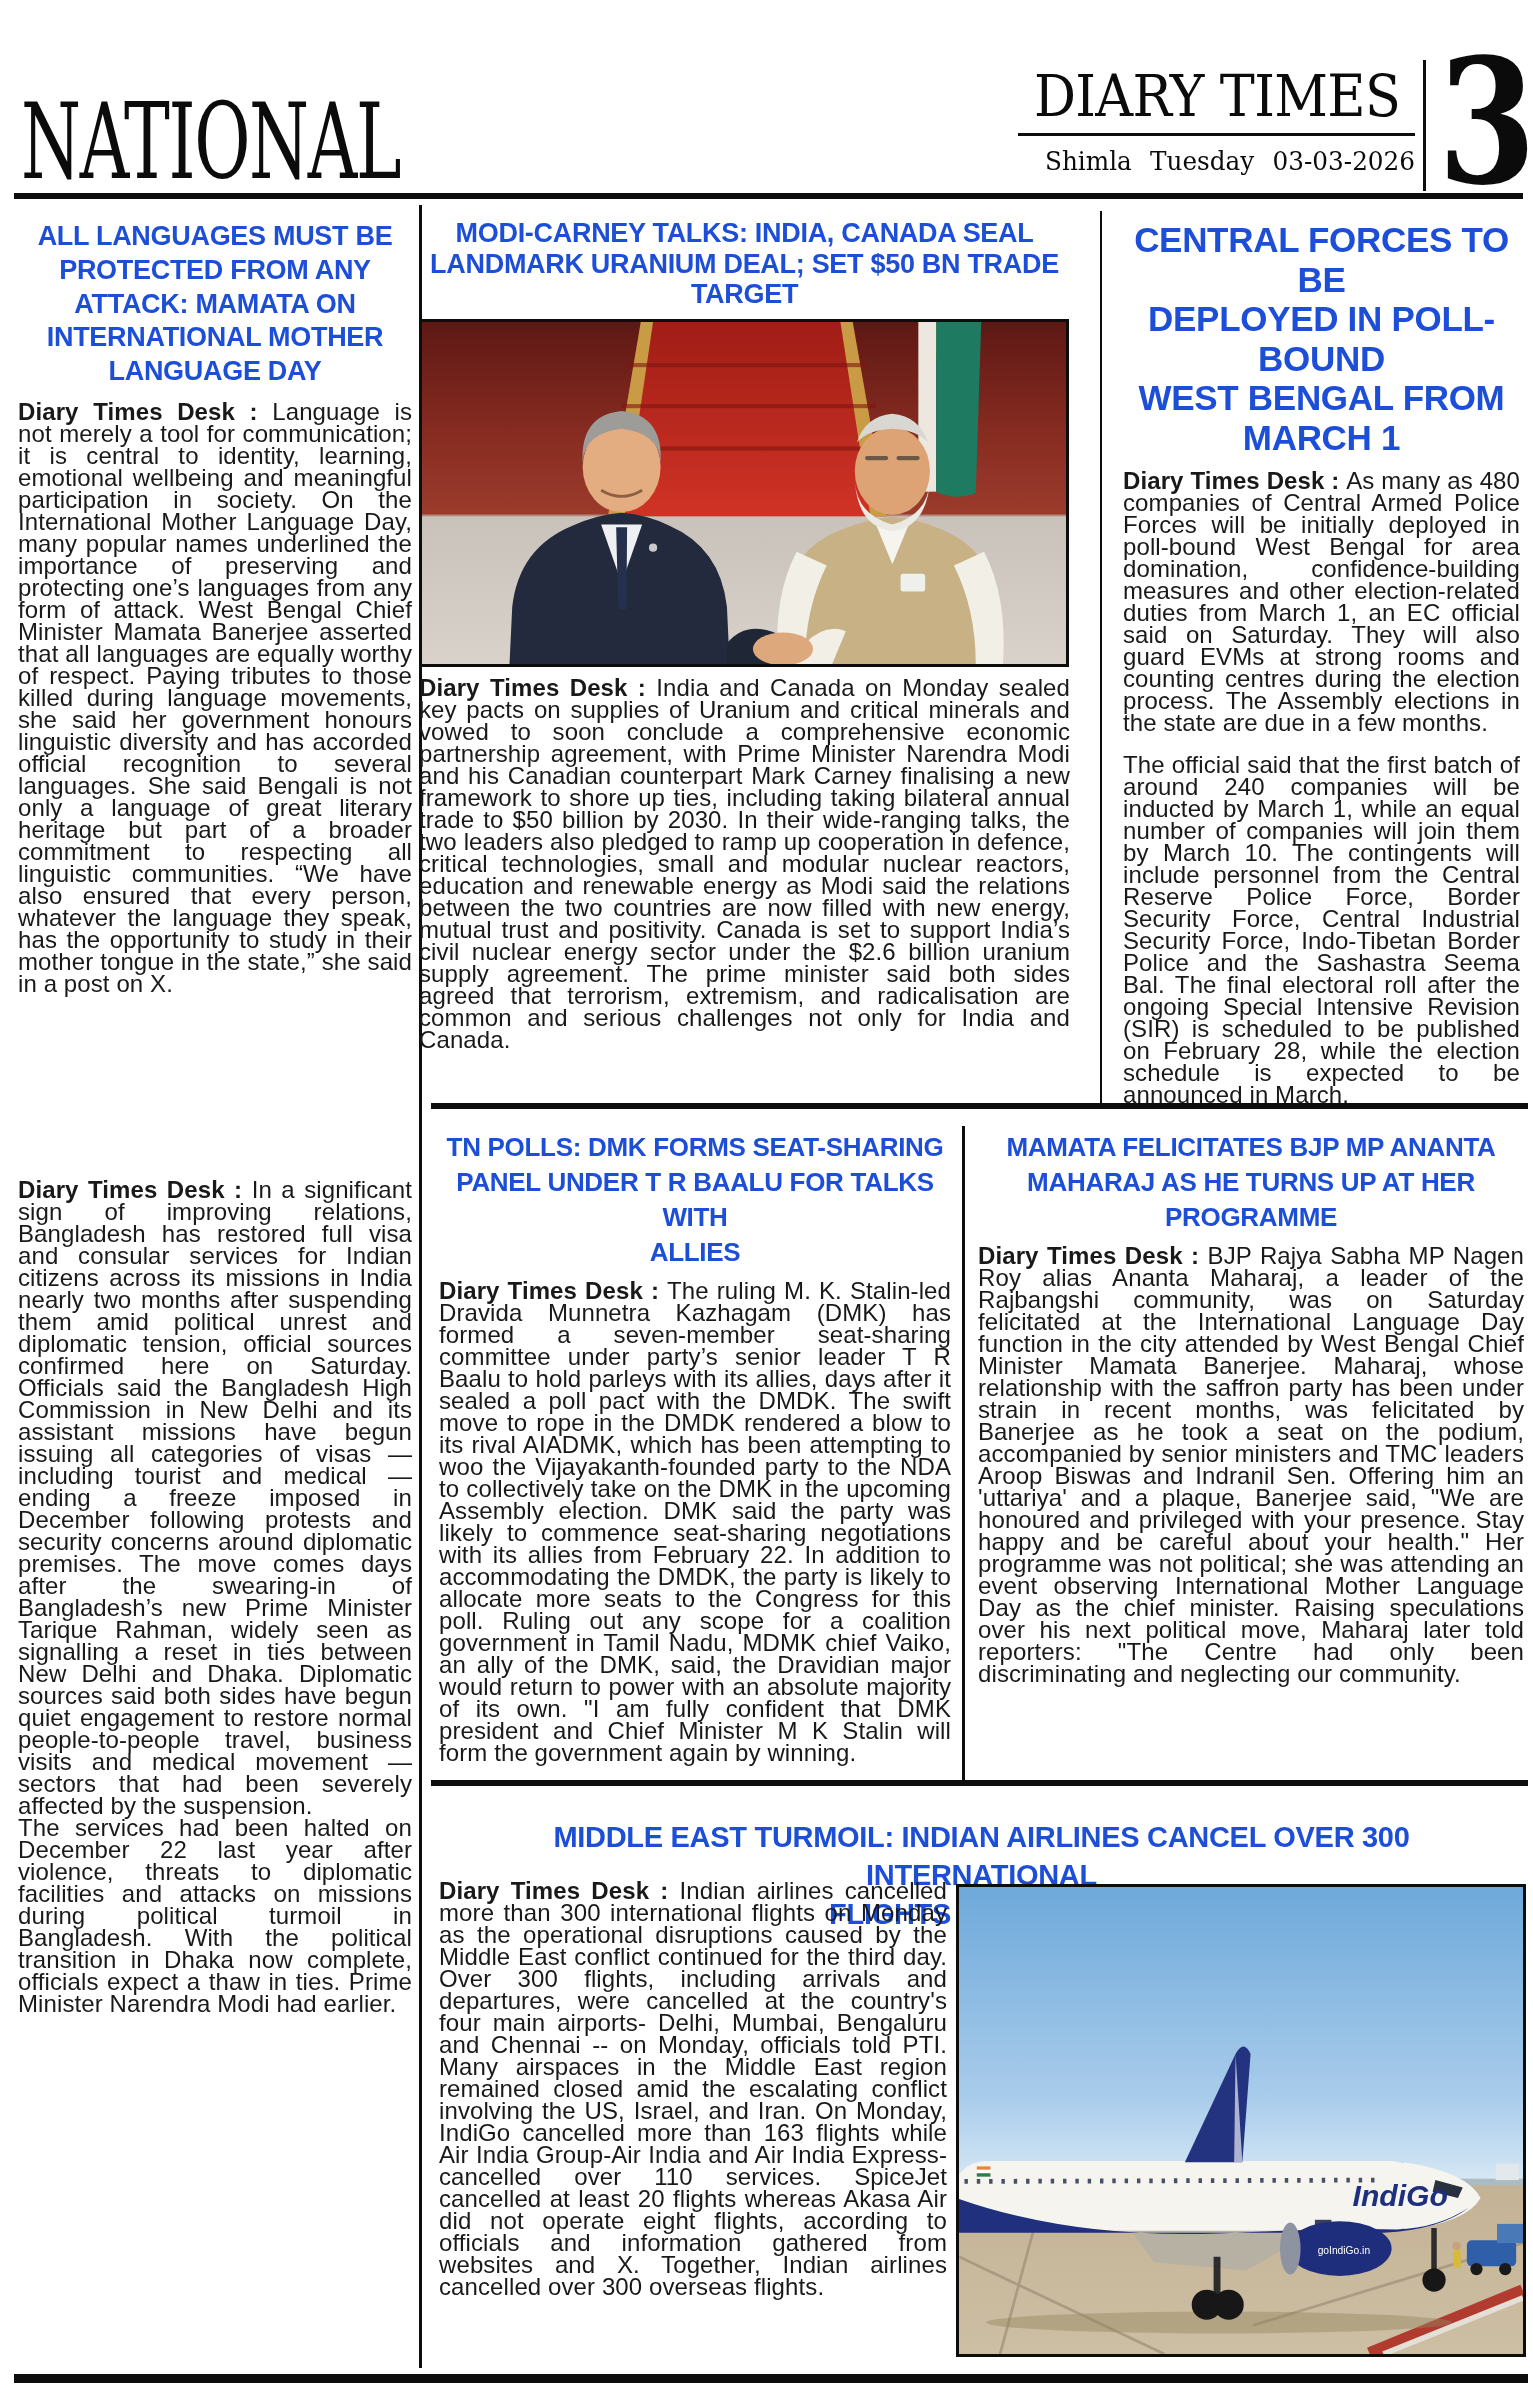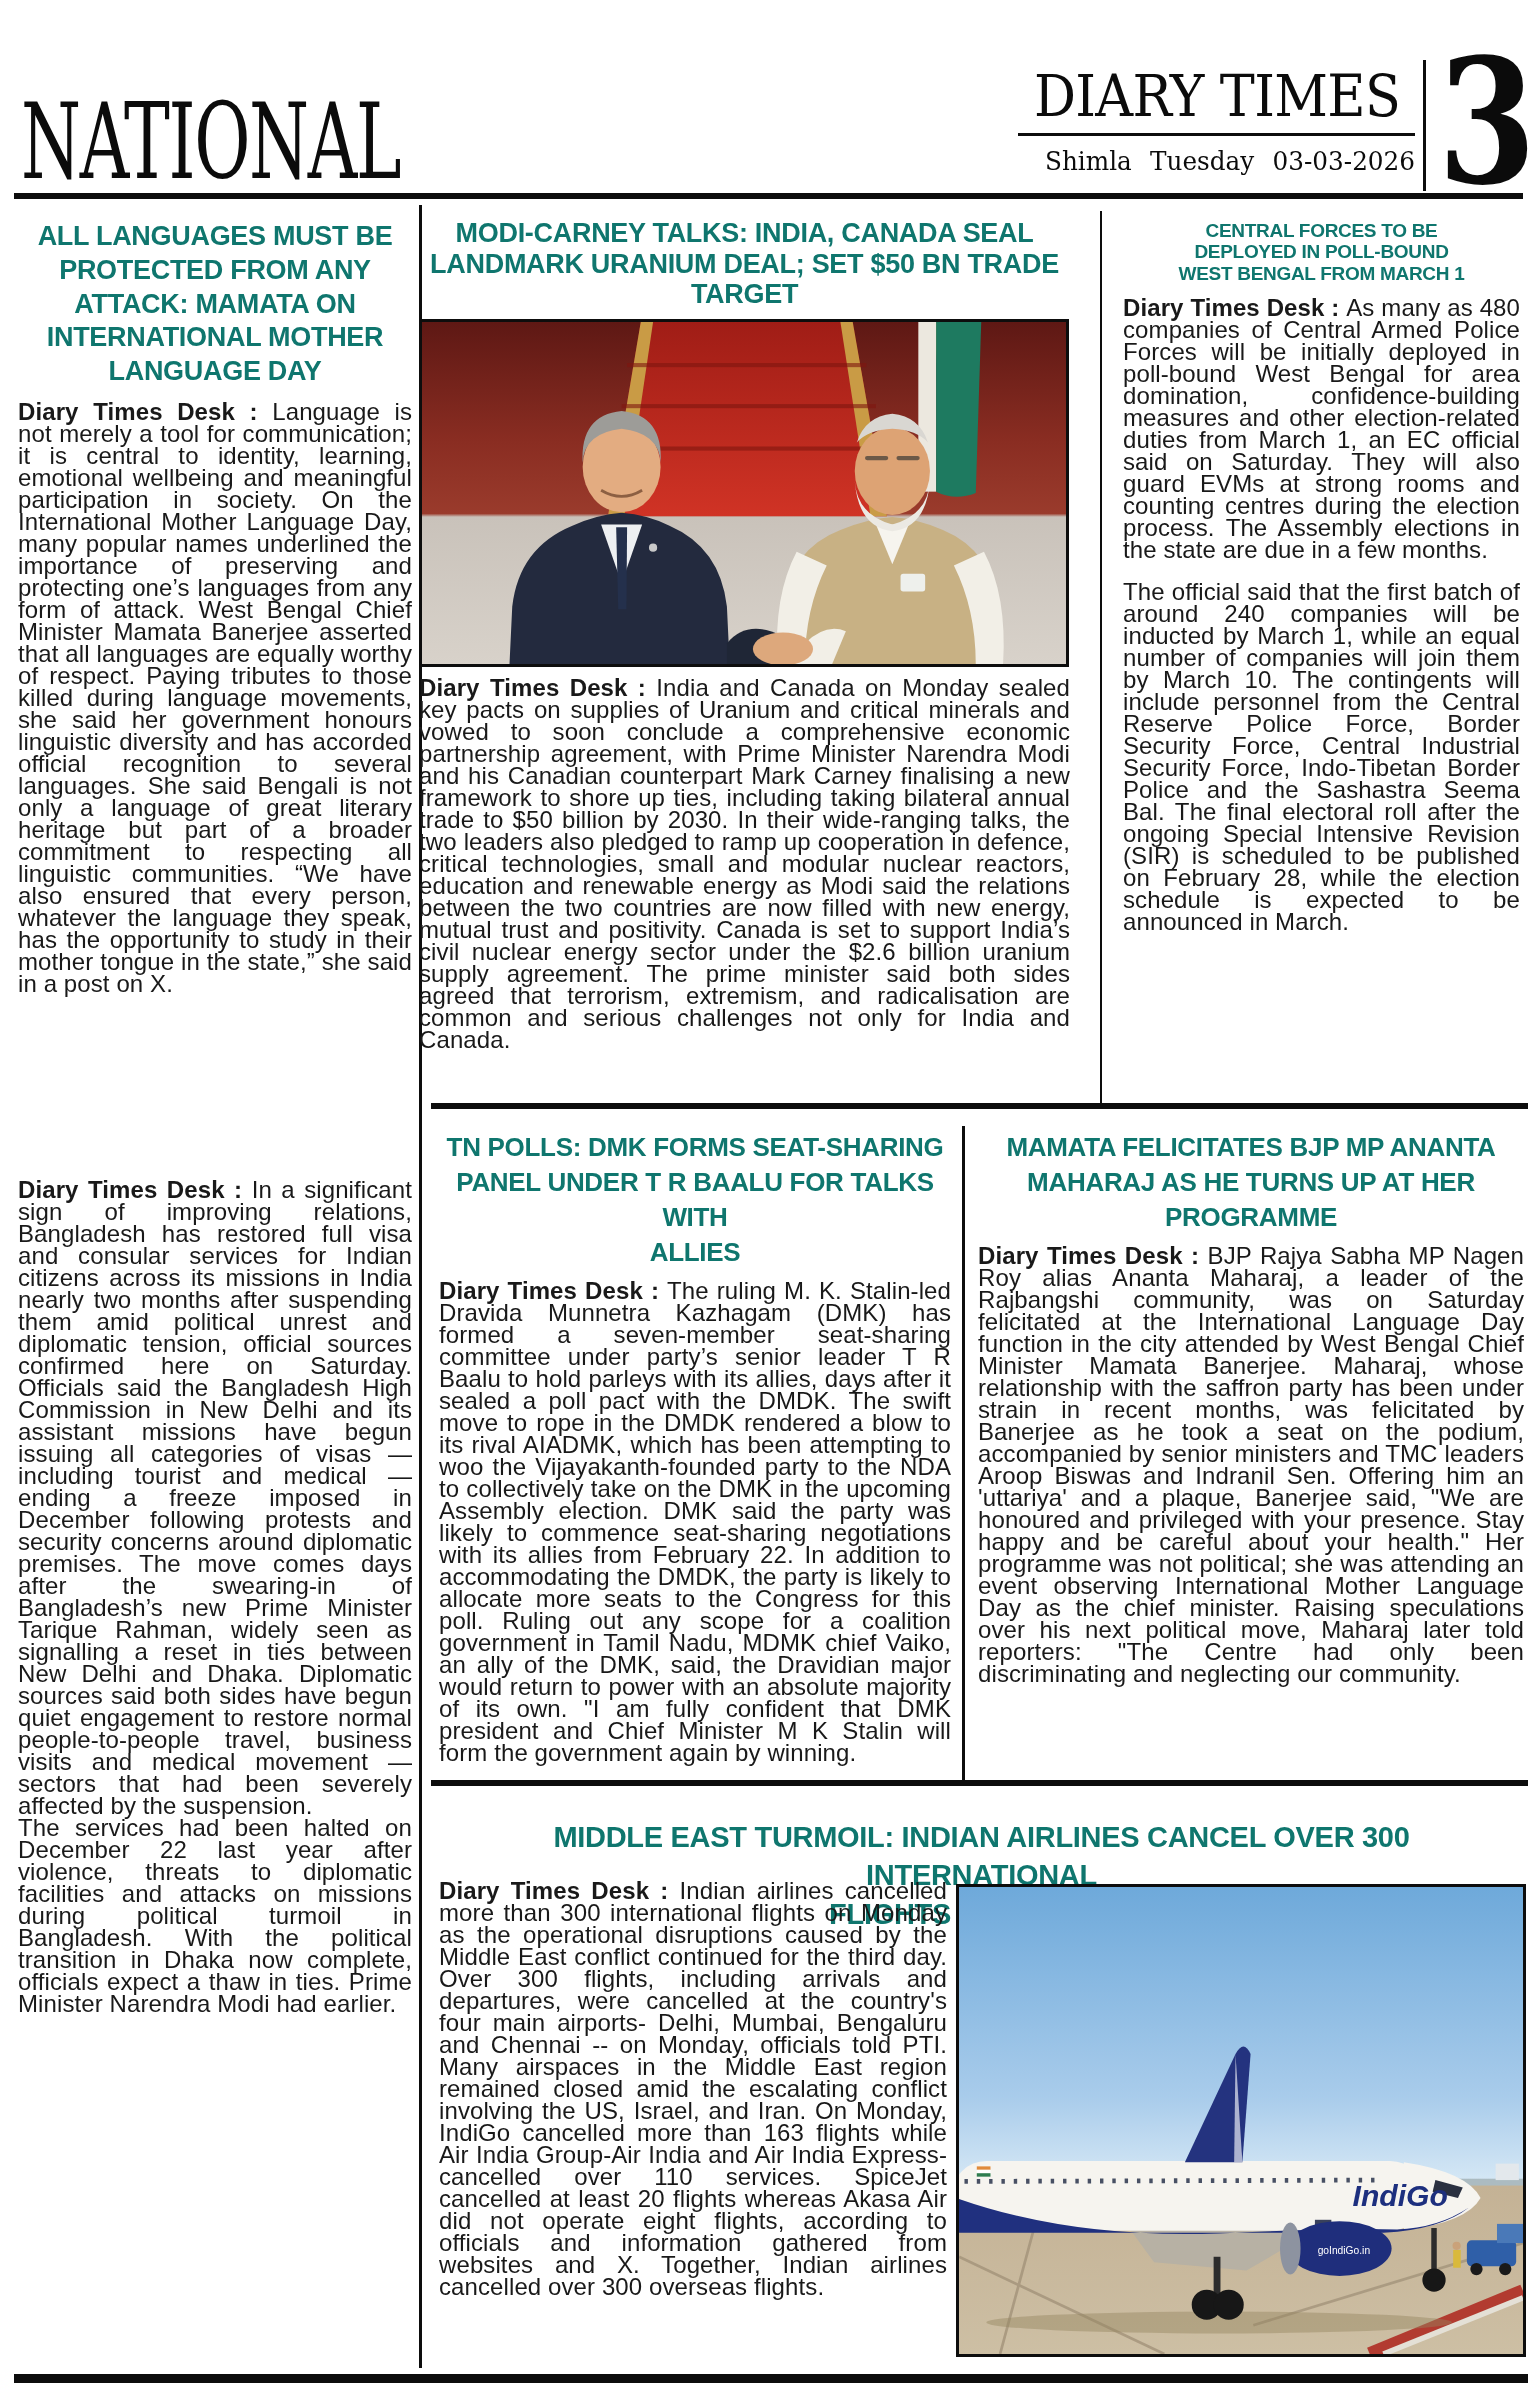--- a/index.html
+++ b/index.html
@@ -29,26 +29,26 @@
   }
   .page-number{
     font-family:"DejaVu Serif", serif;font-size:172px;font-weight:bold;
     color:#0b0b0b;line-height:0.78;transform:scaleX(0.82);transform-origin:left top;
   }
   .vbar{width:2.7px;background:#0d0d0d;}
   .hrule{background:#0d0d0d;}
   
   article{display:block;}
   .headline{
-    font-weight:bold;color:#0f766e;text-align:center;
+    font-weight:bold;color:#1d4ed8;text-align:center;
     white-space:pre-line;letter-spacing:-0.3px;
   }
   .h-c1{font-size:27px;line-height:1.25;}
   .h-c2{font-size:27px;line-height:1.13;}
-  .h-c3{font-size:19px;line-height:1.13;}
+  .h-c3{font-size:35px;line-height:1.13;}
   .h-mid{font-size:26px;line-height:1.35;}
   .h-bottom{font-size:29px;line-height:1.32;margin-top:16px;}
   .body-text{
     font-size:24px;line-height:22px;text-align:justify;margin:0;
     letter-spacing:0.1px;color:#191919;
   }
   .body-text + .body-text{margin-top:0px;}
   .body-text.gap{margin-top:20.5px;}
   .lead{font-weight:bold;letter-spacing:0.1px;}
   .mt14{margin-top:9.6px;}

